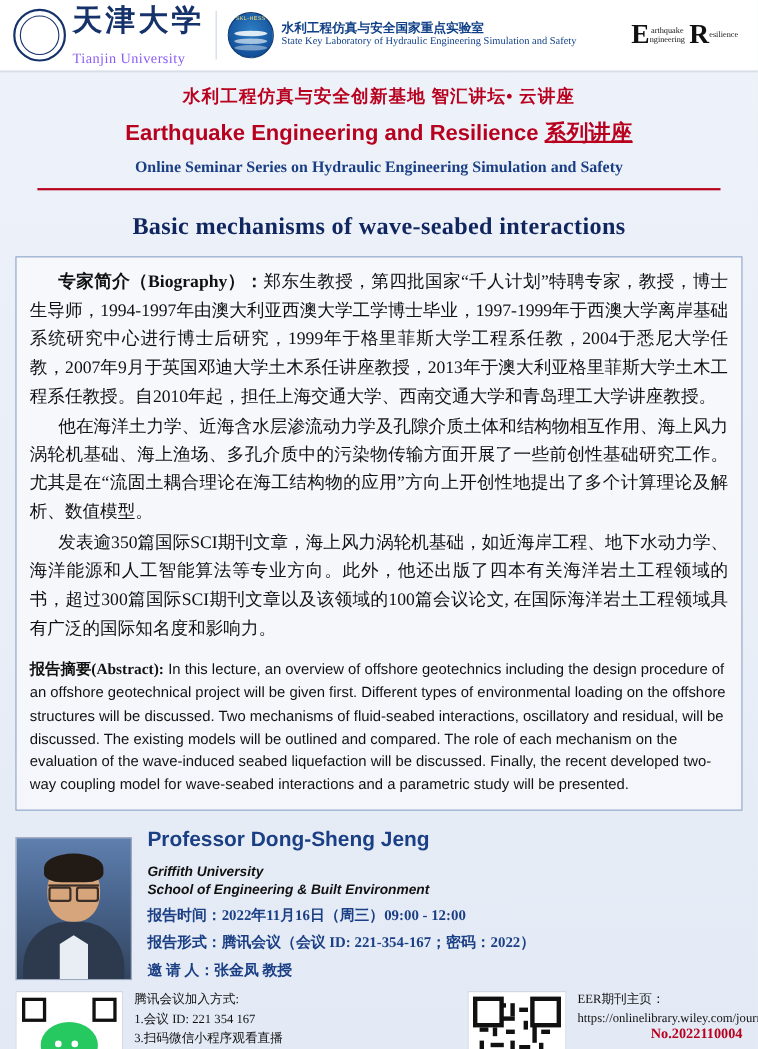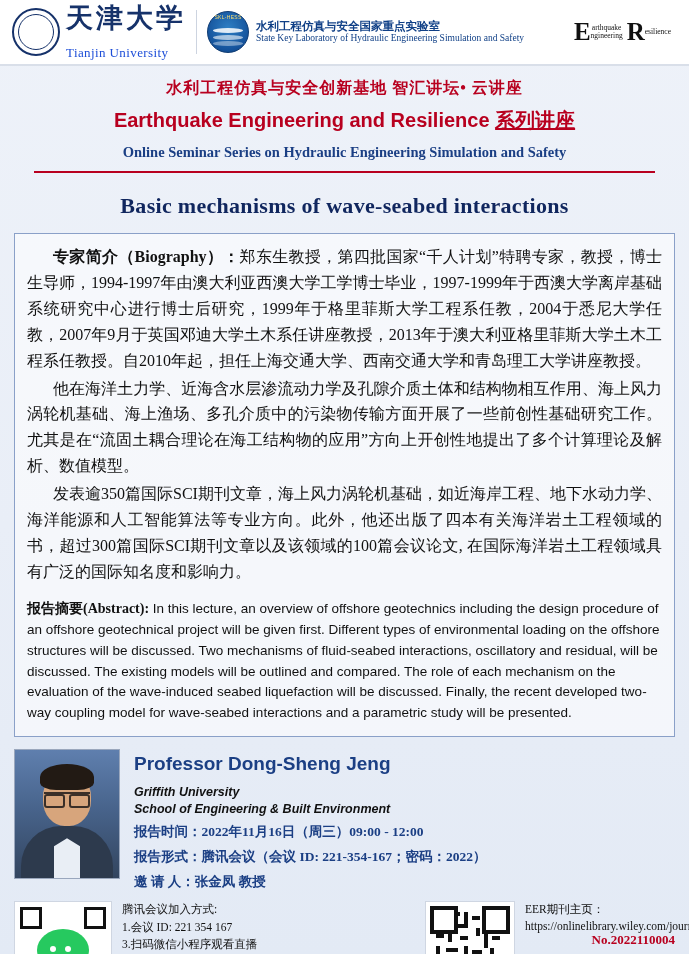--- a/index.html
+++ b/index.html
@@ -58,21 +58,21 @@
   .tju-cn {
     font-family: "Liberation Serif", serif;
     font-size: 27px;
     font-weight: bold;
     color: #16326a;
     letter-spacing: 3px;
   }
   .tju-en {
     font-family: "Liberation Serif", serif;
     font-size: 13px;
-    color: #1d4ed8;
+    color: #8b5cf6;
     letter-spacing: 0.4px;
     margin-top: 14px;
   }
   .hdr-divider {
     width: 1px;
     height: 44px;
     background: #cdd4e0;
     margin: 0 10px;
   }
   .skl-block {
@@ -220,20 +220,21 @@
     line-height: 1.55;
     text-align: justify;
   }
   .abs-wrap { margin-top: 14px; }
 
   
   .speaker {
     display: flex;
     gap: 14px;
     margin: 12px 14px 0 14px;
+    align-items: flex-end;
   }
   .portrait {
     width: 104px;
     height: 128px;
     flex: none;
     border: 1px solid #9aa7bd;
     background: linear-gradient(to bottom, #5f7fae 0%, #48648c 45%, #33455f 100%);
     position: relative;
     overflow: hidden;
   }

